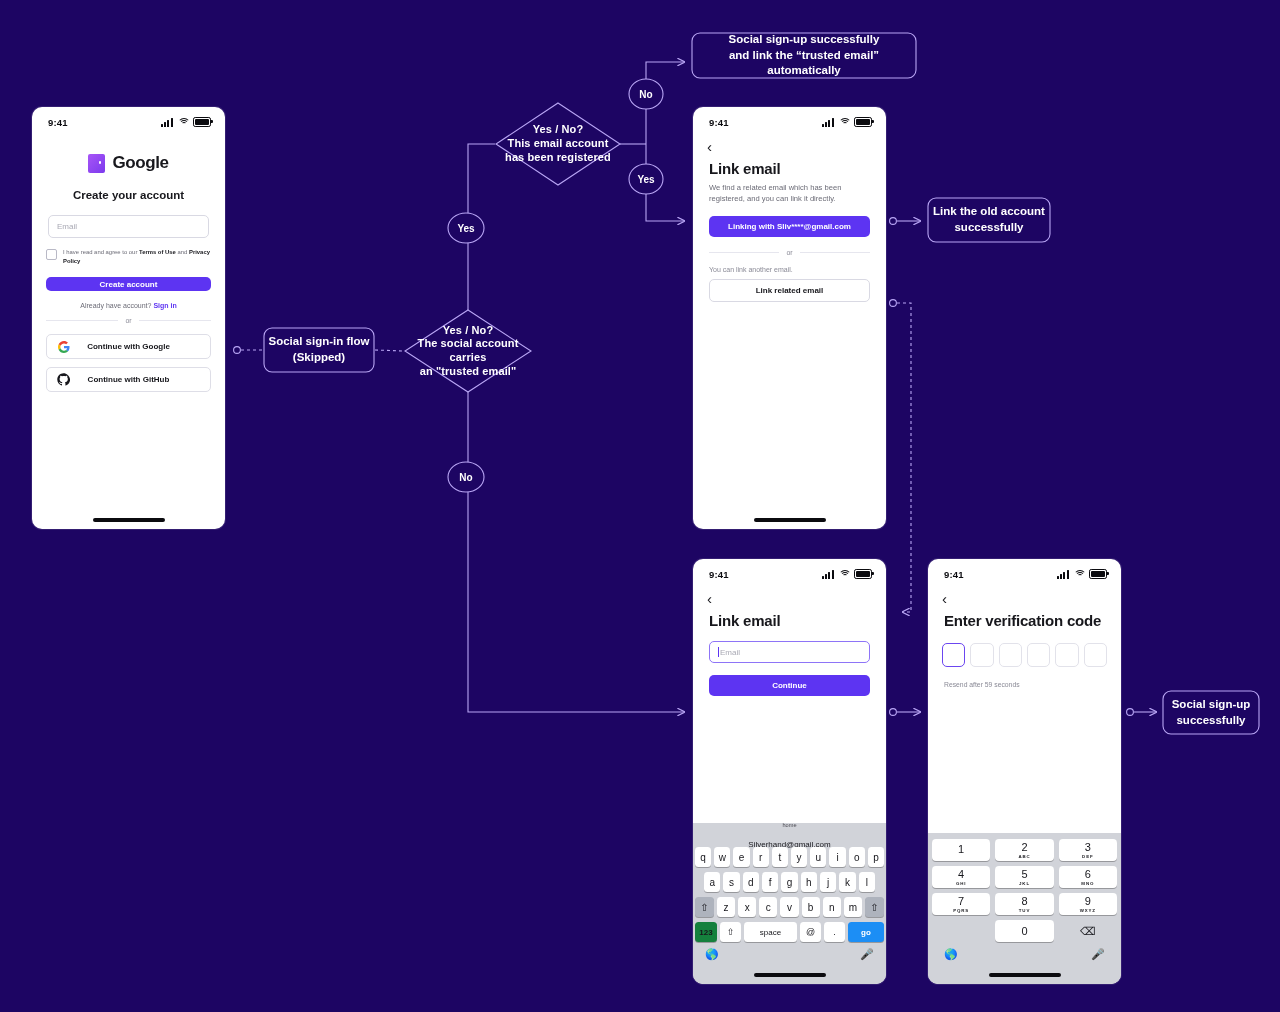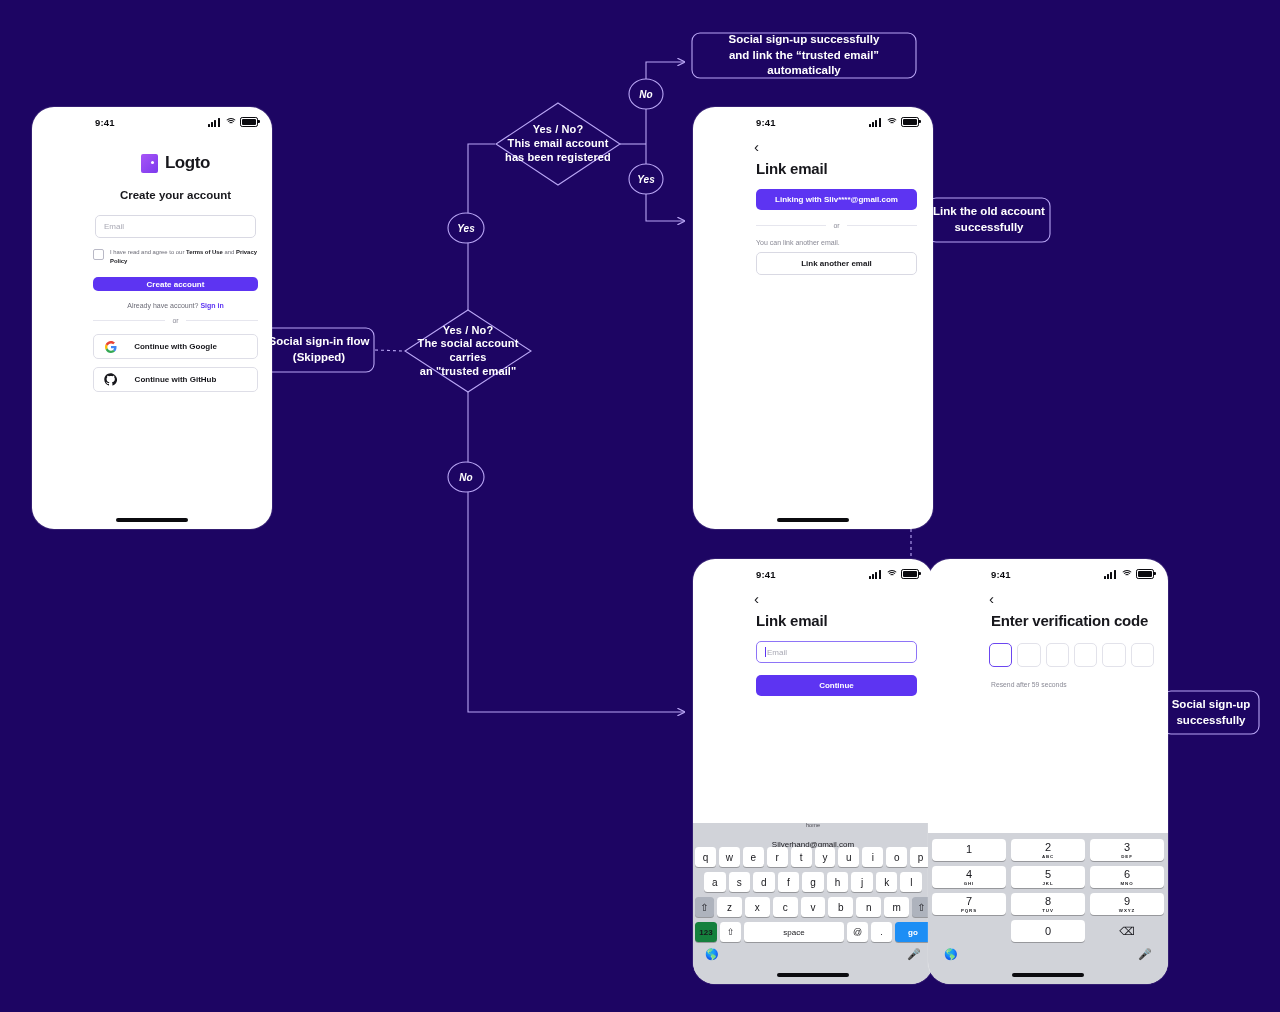--- a/index.html
+++ b/index.html
@@ -16,33 +16,33 @@
 
   
   .flow-node-text{
     position:absolute;color:#ffffff;text-align:center;
     font-size:11px;line-height:1.25;font-weight:700;
     letter-spacing:.1px;white-space:pre-line;
     display:flex;align-items:center;justify-content:center;
   }
   .pill-text{
     position:absolute;color:#ffffff;font-size:10px;font-weight:700;
-    display:flex;align-items:center;justify-content:center;font-style:italic;
+    display:flex;align-items:center;justify-content:center;
   }
   .callout-text{
     position:absolute;color:#ffffff;text-align:center;
     font-size:11.5px;line-height:1.35;font-weight:700;
     display:flex;align-items:center;justify-content:center;
     white-space:pre-line;
   }
 
   
   .phone{
-    position:absolute;background:#ffffff;border-radius:22px;
-    overflow:hidden;box-shadow:0 0 0 1px rgba(255,255,255,.10);padding-left:47px;
+    position:absolute;background:#ffffff;border-radius:10px;
+    overflow:hidden;box-shadow:0 0 0 1px rgba(255,255,255,.10);
   }
   .statusbar{
     height:26px;display:flex;align-items:center;justify-content:space-between;
     padding:4px 14px 0 16px;box-sizing:border-box;
   }
   .sb-time{font-size:9.5px;font-weight:700;color:#0b0b0f;letter-spacing:.2px;}
   .sb-icons{display:flex;align-items:center;gap:4px;}
   .ico-signal{display:inline-block;width:13px;height:9px;position:relative;}
   .ico-signal i{position:absolute;bottom:0;width:2px;background:#0b0b0f;border-radius:.5px;}
   .ico-signal i:nth-child(1){left:0;height:3px}
@@ -255,21 +255,21 @@
             <span></span>
           </span>
         <span class="ico-batt">
             <i></i>
           </span>
       </div>
     </div>
 
     <div class="logo-row">
       <span class="logo-mark"></span>
-      <span class="logo-text">Logto</span>
+      <span class="logo-text">Google</span>
     </div>
     <div class="p1-title">Create your account</div>
 
     <div class="input" style="margin-top:14px;height:23px;">
       <span>Email</span>
     </div>
 
     <div class="check-row">
       <div class="checkbox"></div>
       <div class="check-txt">
@@ -329,29 +329,30 @@
             <span></span>
             <span></span>
           </span>
         <span class="ico-batt">
             <i></i>
           </span>
       </div>
     </div>
     <div class="back-chevron">‹</div>
     <div class="screen-title">Link email</div>
+    <div class="screen-desc">We find a related email which has been registered, and you can link it directly.</div>
     <div class="btn-primary">Linking with Sliv****@gmail.com</div>
 
     <div class="or-row">
       <span class="ln"></span>
       <span class="tx">or</span>
       <span class="ln"></span>
     </div>
     <div class="hint">You can link another email.</div>
-    <div class="btn-outline">Link another email</div>
+    <div class="btn-outline">Link related email</div>
 
     <div class="home-indicator"></div>
   </div>
 
   <div class="phone" style="left:693px;top:559px;width:193px;height:425px;">
     <div class="statusbar">
       <div class="sb-time">9:41</div>
       <div class="sb-icons">
         <span class="ico-signal">
             <i></i>

